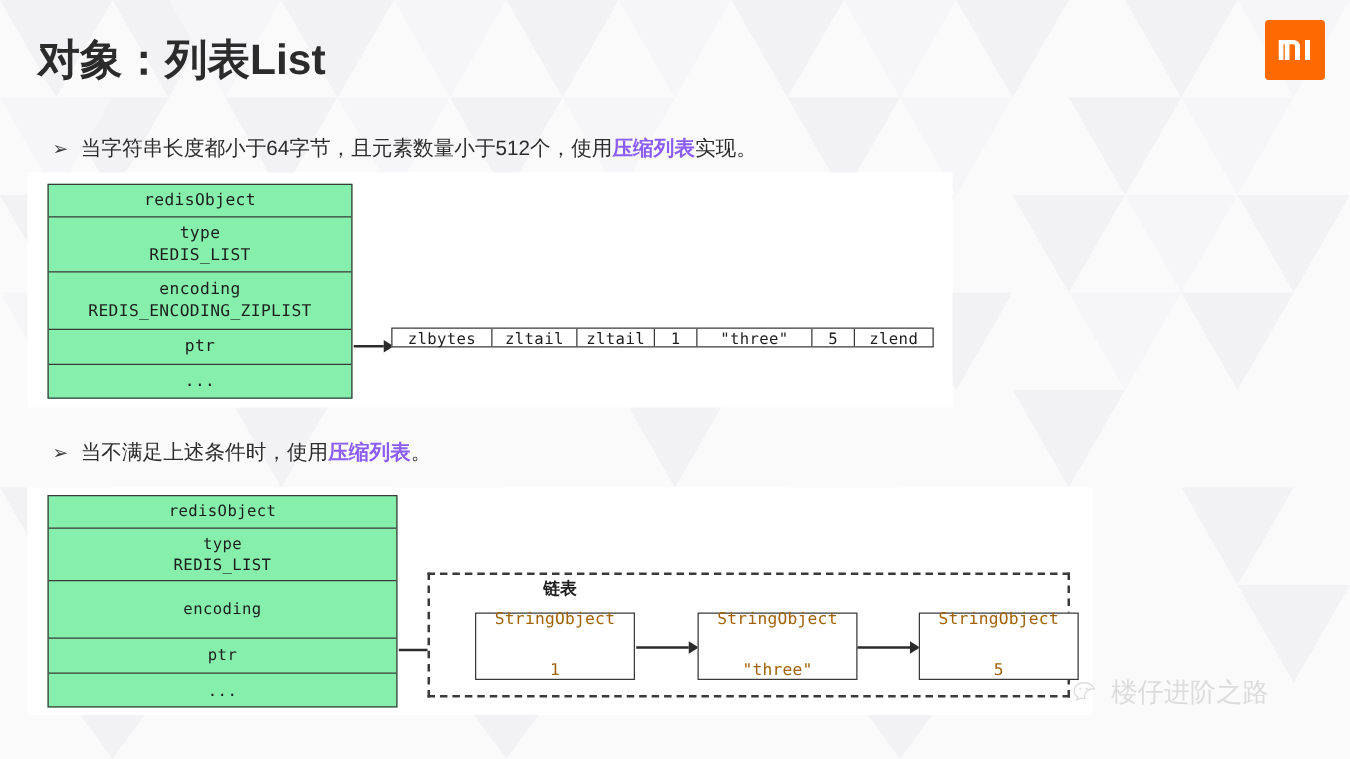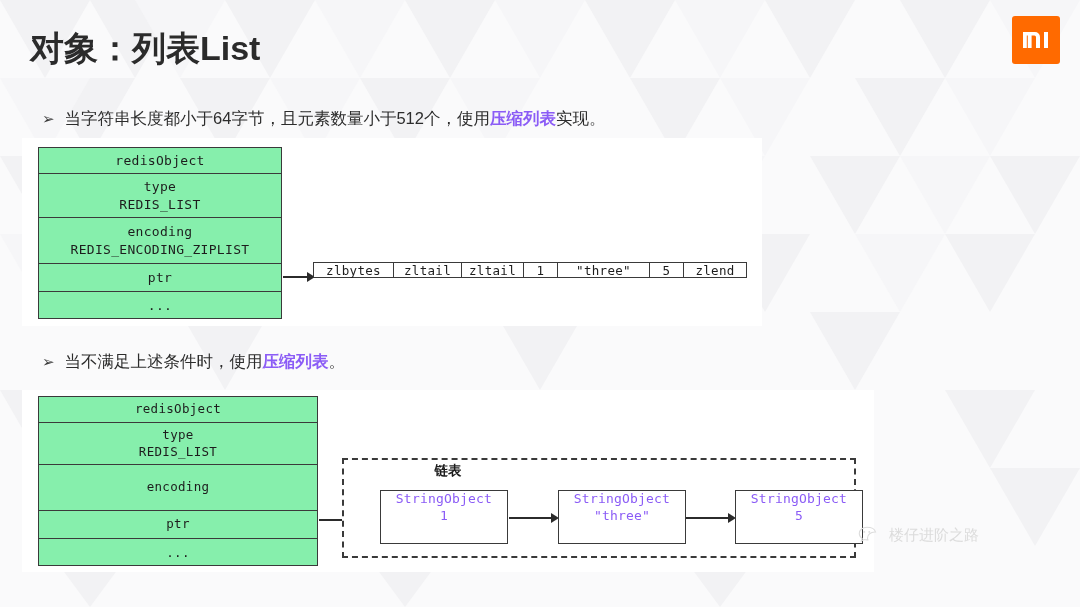--- a/index.html
+++ b/index.html
@@ -198,41 +198,42 @@
   .node {
     position: absolute;
     width: 128px;
     height: 54px;
     border: 1.6px solid #3a3a3a;
     box-sizing: border-box;
     background: #ffffff;
     display: flex;
     flex-direction: column;
     align-items: center;
-    justify-content: flex-start;
+    justify-content: center;
     font-family: "DejaVu Sans Mono", "Liberation Mono", monospace;
     font-size: 13px;
-    color: #8b5cf6;
+    color: #a16207;
     line-height: 1.3;
     letter-spacing: 0.2px;
+    gap: 24px;
   }
   #node-1 { left: 358px; top: 100px; }
   #node-2 { left: 536px; top: 100px; }
   #node-3 { left: 713px; top: 100px; }
 
   
   #watermark {
     position: absolute;
     left: 858px;
-    top: 525px;
+    top: 540px;
     display: flex;
     align-items: center;
     gap: 7px;
     color: #dcdcdc;
-    font-size: 15px;
+    font-size: 21px;
     font-family: "Liberation Serif", "DejaVu Serif", serif;
     white-space: nowrap;
   }
   #watermark svg { display: block; }
 </style>
 </head>
 <body>
 
 <div id="slide">
 

